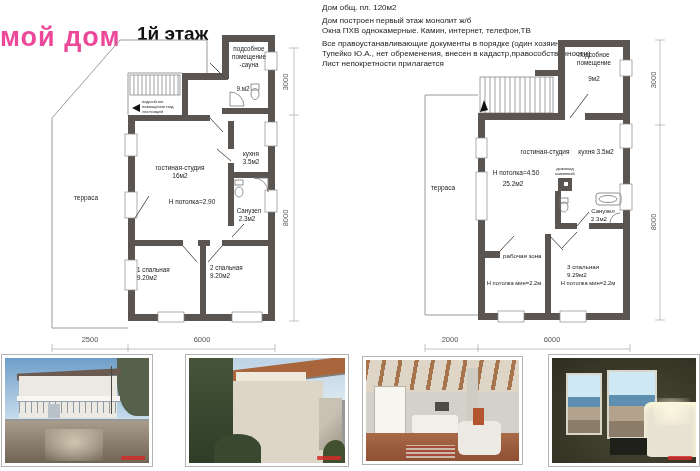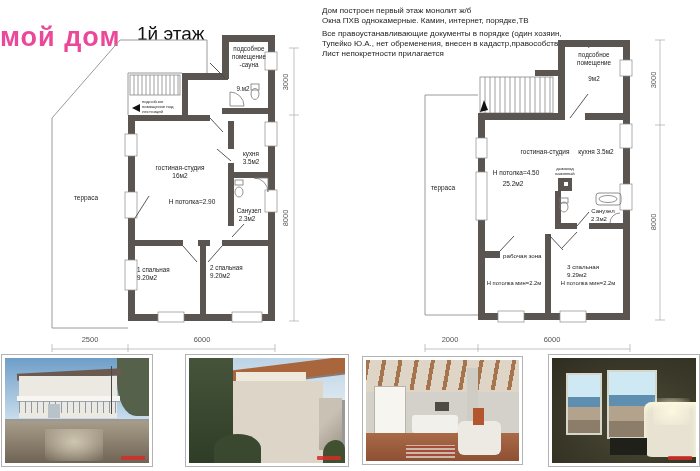--- a/index.html
+++ b/index.html
@@ -1,19 +1,19 @@
 <!DOCTYPE html>
 <html><head>
 <meta charset="utf-8">
 <style>
   html,body{margin:0;padding:0;background:#888;}
   #page{position:relative;width:700px;height:471px;background:#ffffff;overflow:hidden;
         font-family:"Liberation Sans", sans-serif;color:#1c1c1c;}
   #site-title{position:absolute;left:0;top:22px;font-size:27px;font-weight:700;color:#ec4899;letter-spacing:1px;}
-  .floor-title{position:absolute;font-size:19px;font-weight:400;color:#111;}
+  .floor-title{position:absolute;font-size:19px;font-weight:700;color:#111;}
   #floor1-title{left:137px;top:23px;}
   #floor2-title{left:556px;top:16px;font-size:21px;}
   #description{position:absolute;left:322px;top:3px;width:278px;font-size:8px;line-height:10px;color:#222;}
   #description p{margin:0;}
   #description p.gap{margin-top:3px;}
   svg.plan{position:absolute;}
   svg text{fill:#222;font-family:"Liberation Sans",sans-serif;}
   .dimtext{fill:#555;}
   .photo{position:absolute;background:#fff;border:1px solid #b3b3b3;padding:3px;box-sizing:content-box;}
   .photo-inner{position:relative;width:100%;height:100%;overflow:hidden;background:#999;}
@@ -22,22 +22,23 @@
 </style>
 </head>
 <body>
 
 <div id="page">
 
   <div id="site-title">мой дом</div>
   <div id="floor1-title" class="floor-title">1й этаж</div>
 
   <div id="description">
+    <p>Дом общ. пл. 120м2</p>
     <p class="gap">Дом построен первый этаж монолит ж/б</p>
-    <p>Окна ПХВ однокамерные. Камин, интернет, порядке,ТВ</p>
+    <p>Окна ПХВ однокамерные. Камин, интернет, телефон,ТВ</p>
     <p class="gap">Все правоустанавливающие документы в порядке (один хозяин,</p>
     <p>Тупейко Ю.А., нет обременения, внесен в кадастр,правособственности)</p>
     <p>Лист непокретности прилагается</p>
   </div>
 
   <svg class="plan" style="left:40px;top:22px" width="270" height="330" viewBox="0 0 270 330">
 
     <g stroke="#9a9a9a" stroke-width="1" fill="none">
       <polyline points="167,18 80,18 12,96 12,306 88,306"></polyline>
       <line x1="167" y1="18" x2="167" y2="51"></line>

